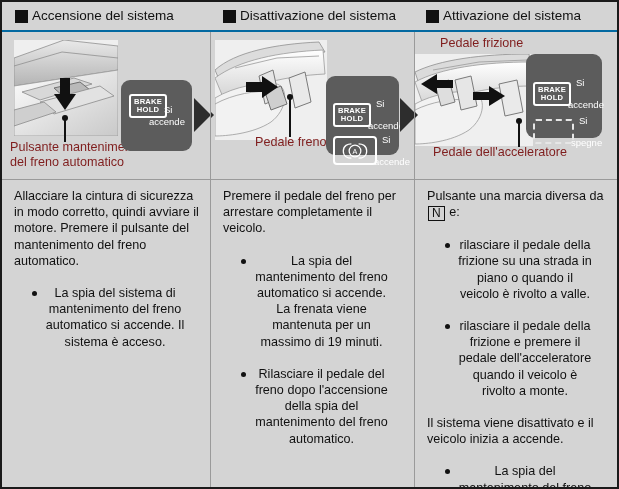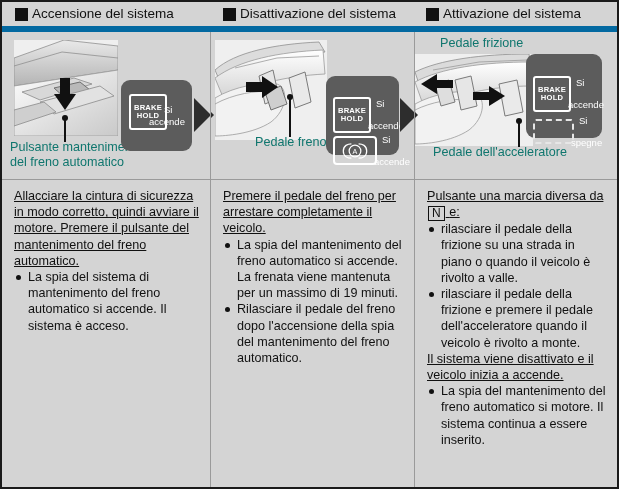--- a/index.html
+++ b/index.html
@@ -21,21 +21,21 @@
     overflow: hidden;
   }
 
   
   .header-band {
     position: absolute;
     left: 0;
     top: 0;
     width: 615px;
     height: 30px;
-    border-bottom: 6px solid #0369a1;
+    border-bottom: 2px solid #0369a1;
     box-sizing: border-box;
     display: flex;
   }
   .header-cell {
     position: relative;
     display: flex;
     align-items: center;
     box-sizing: border-box;
     padding-left: 13px;
   }
@@ -87,31 +87,31 @@
   .textblock {
     position: relative;
     padding: 8px 8px 0 12px;
     box-sizing: border-box;
     font-size: 12.6px;
     line-height: 16.2px;
     color: #111111;
   }
   .para {
     margin: 0 0 0 0;
-    text-decoration: underline;
   }
   ul.bullets {
     list-style: none;
     margin: 0;
     padding: 0;
   }
   ul.bullets > li {
     position: relative;
     padding-left: 14px;
-    margin: 0;
+    margin: 16px;
+    text-align: center;
   }
   ul.bullets > li::before {
     content: "";
     position: absolute;
     left: 2px;
     top: 6px;
     width: 5px;
     height: 5px;
     border-radius: 50%;
     background: #111111;
@@ -125,21 +125,21 @@
     margin: 0 1px;
     vertical-align: -1px;
     background: #d4d4d4;
   }
 
   
   .cap {
     position: absolute;
     font-size: 12.6px;
     line-height: 15px;
-    color: #0f766e;
+    color: #7f1d1d;
     white-space: pre-line;
   }
 
   
   .lead-v {
     position: absolute;
     width: 2px;
     background: #111111;
   }
   .dot {
@@ -163,21 +163,21 @@
     align-items: center;
   }
   .bh-badge {
     border: 2px solid #ffffff;
     border-radius: 3px;
     color: #ffffff;
     font-size: 7.6px;
     font-weight: bold;
     line-height: 8px;
     text-align: center;
-    padding: 8px 3px;
+    padding: 2px 3px;
     letter-spacing: 0.2px;
     font-family: "Liberation Sans", sans-serif;
   }
   .bh-badge span { display: block; }
   .auto-badge {
     width: 40px;
     height: 25px;
     border: 2px solid #ffffff;
     border-radius: 4px;
     display: flex;

